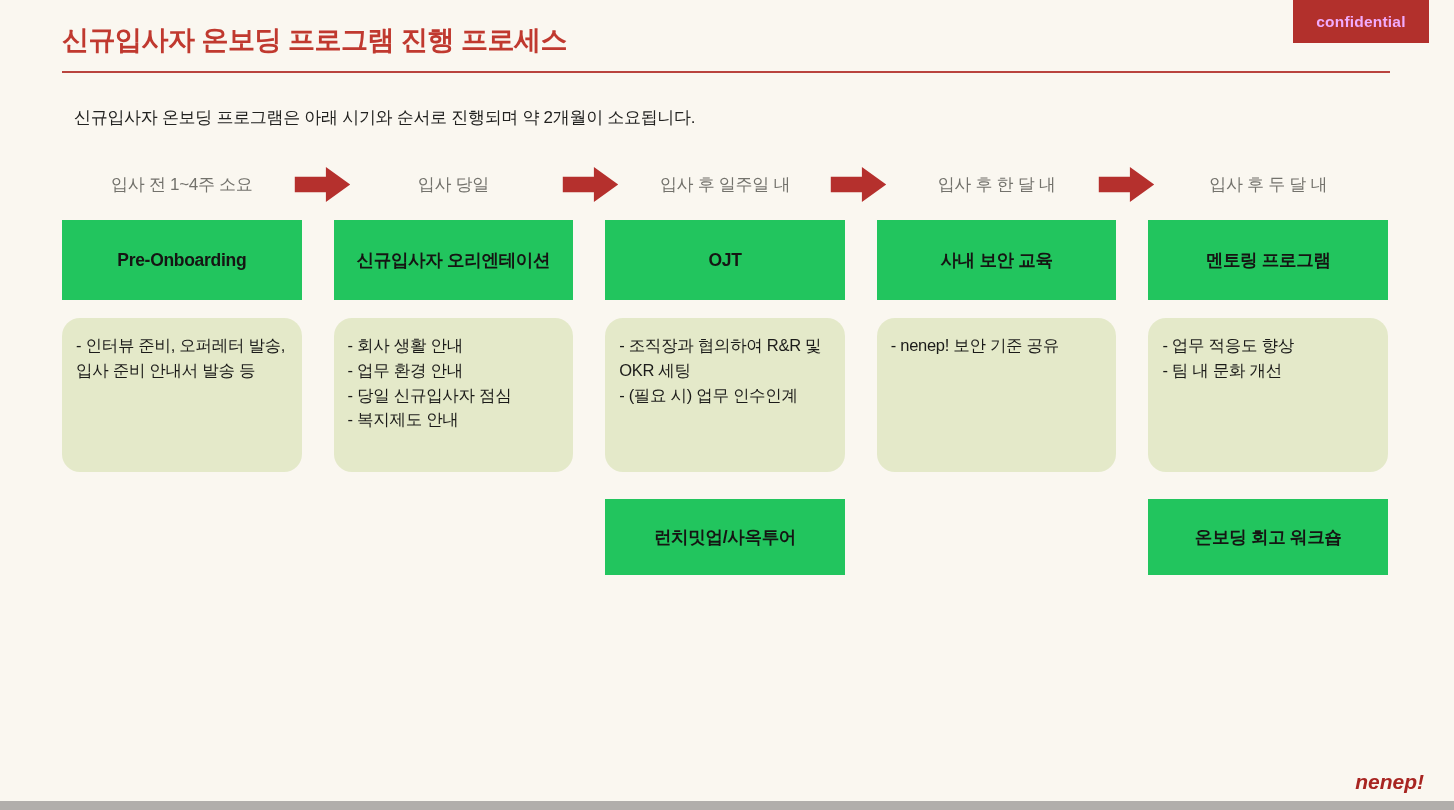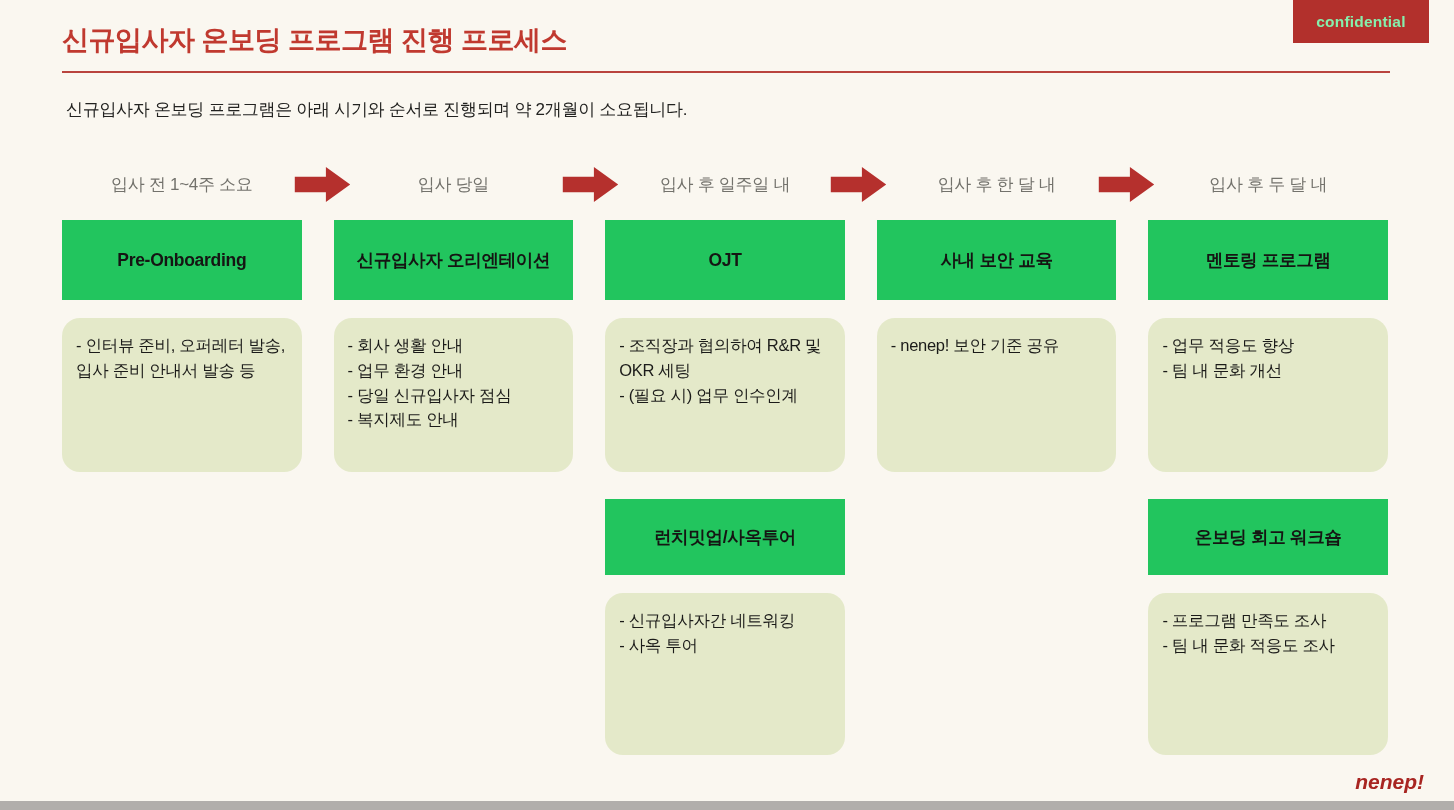--- a/index.html
+++ b/index.html
@@ -8,38 +8,38 @@
     background:#faf7f0;
     font-family:"Liberation Sans","DejaVu Sans",sans-serif;
     position:relative;overflow:hidden;
     color:#1d1d1b;
   }
   .slide{position:absolute;inset:0;}
 
   
   .badge{
     position:absolute;top:0;left:1293px;width:136px;height:43px;
-    background:#b2302c;color:#86efac;
+    background:#b2302c;color:#f0abfc;
     font-size:15.5px;font-weight:bold;
     display:flex;align-items:center;justify-content:center;
     letter-spacing:0.2px;
   }
 
   
   .title{
     position:absolute;left:62px;top:22px;margin:0;
     font-size:27px;font-weight:bold;color:#c0392f;
     letter-spacing:-0.5px;
   }
   .title-rule{
     position:absolute;left:62px;top:71px;width:1328px;height:0;
     border-top:2px solid #b9443e;
   }
   .subtitle{
-    position:absolute;left:62px;top:94px;margin:4px;
+    position:absolute;left:62px;top:94px;margin:12px;
     font-size:17px;color:#222220;letter-spacing:-0.3px;
   }
 
   
   .row{
     position:absolute;left:62px;width:1326px;
     display:grid;grid-template-columns:repeat(5,1fr);column-gap:32px;
   }
 
   
@@ -148,30 +148,17 @@
   </div>
 
   <div class="row headers2">
     <div class="spacer"></div>
     <div class="spacer"></div>
     <div class="hbox">런치밋업/사옥투어</div>
     <div class="spacer"></div>
     <div class="hbox">온보딩 회고 워크숍</div>
   </div>
 
-  <div class="row bodies2">
-    <div class="spacer"></div>
-    <div class="spacer"></div>
-    <div class="bbox">
-      <div>- 신규입사자간 네트워킹</div>
-      <div>- 사옥 투어</div>
-    </div>
-    <div class="spacer"></div>
-    <div class="bbox">
-      <div>- 프로그램 만족도 조사</div>
-      <div>- 팀 내 문화 적응도 조사</div>
-    </div>
-  </div>
 
   <div class="logo">nenep!</div>
   <div class="bottom-bar"></div>
 
 </div>
 
 </body></html>

